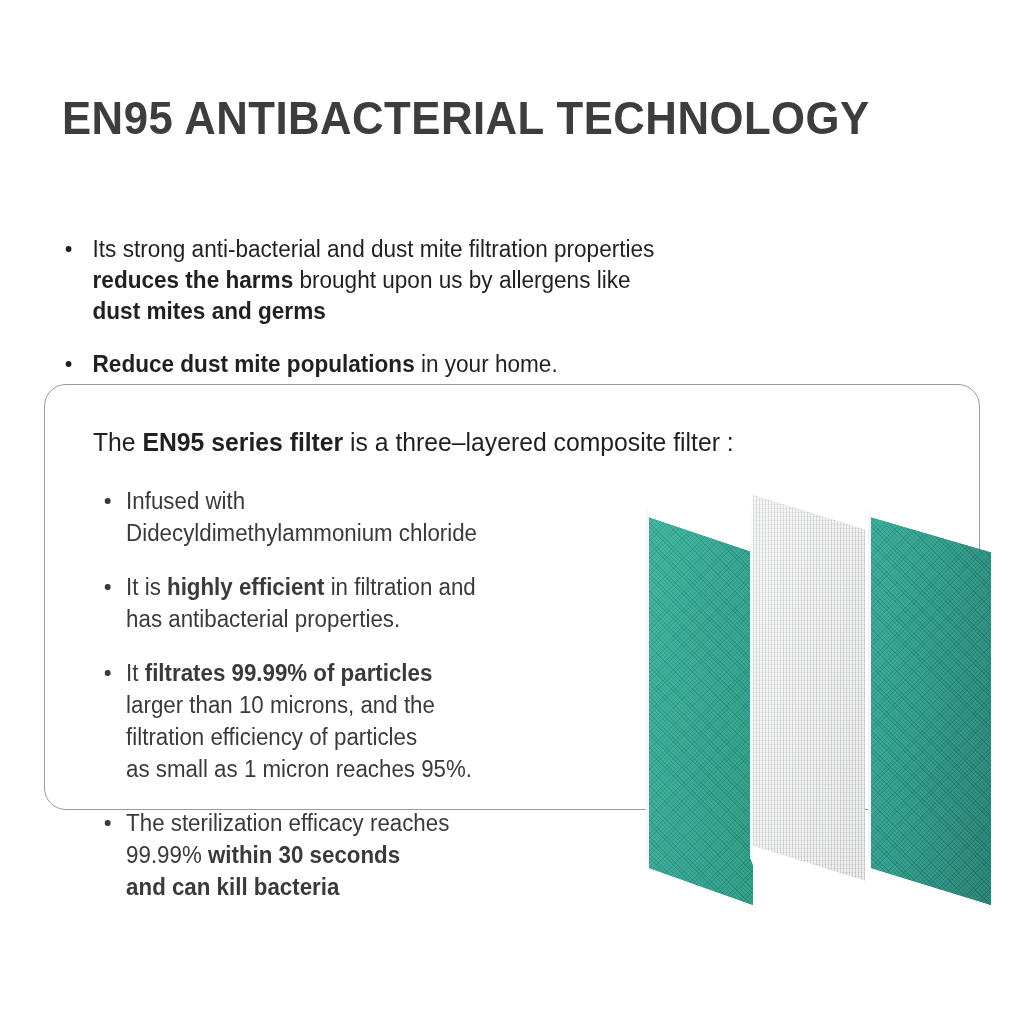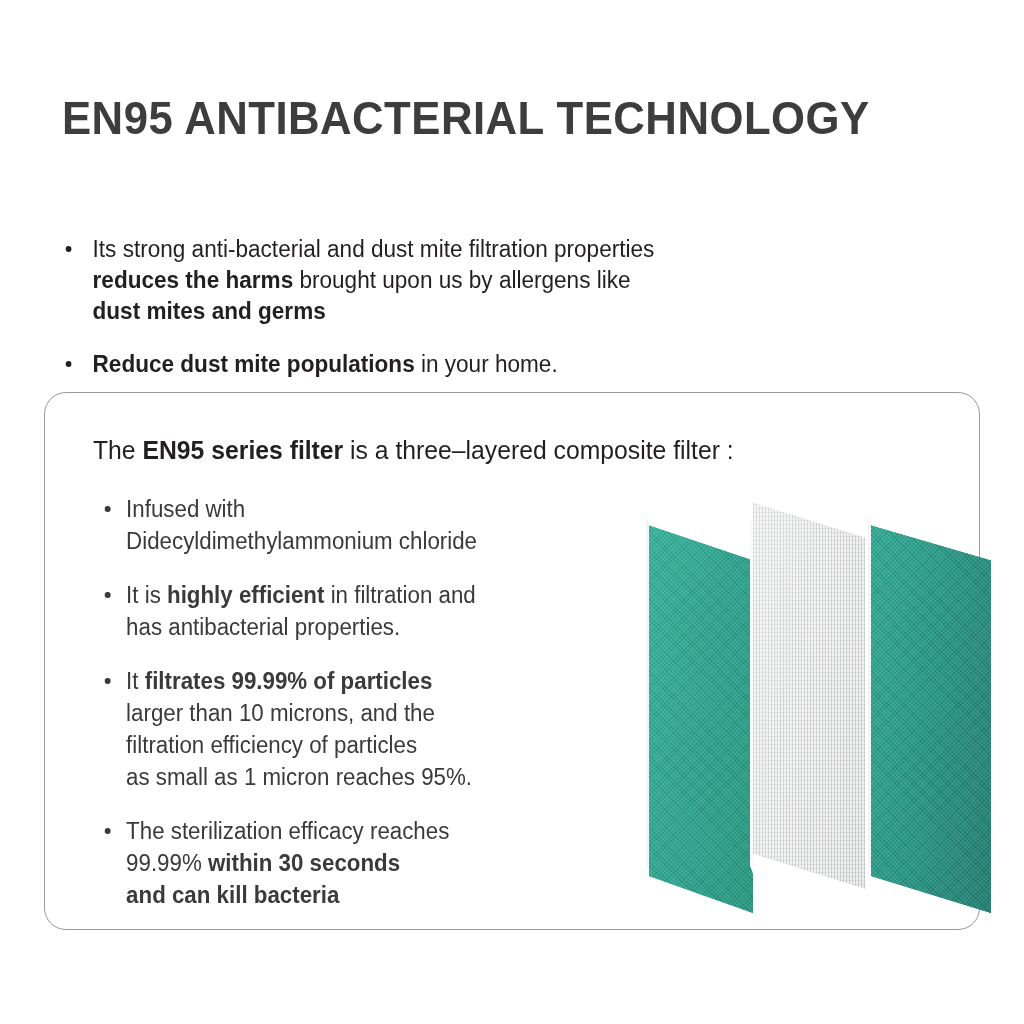--- a/index.html
+++ b/index.html
@@ -58,23 +58,23 @@
     border-radius: 50%;
     background: #231f20;
   }
   .intro-item .line { display: block; white-space: nowrap; }
   .b { font-weight: bold; }
 
   
   #filter-card {
     position: absolute;
     left: 44px;
-    top: 392px;
+    top: 384px;
     width: 936px;
-    height: 538px;
+    height: 426px;
     box-sizing: border-box;
     border: 1px solid #9a9a9a;
     border-radius: 22px;
     background: #ffffff;
     padding-left: 32px;
   }
 
   #card-heading {
     position: absolute;
     left: 48px;

